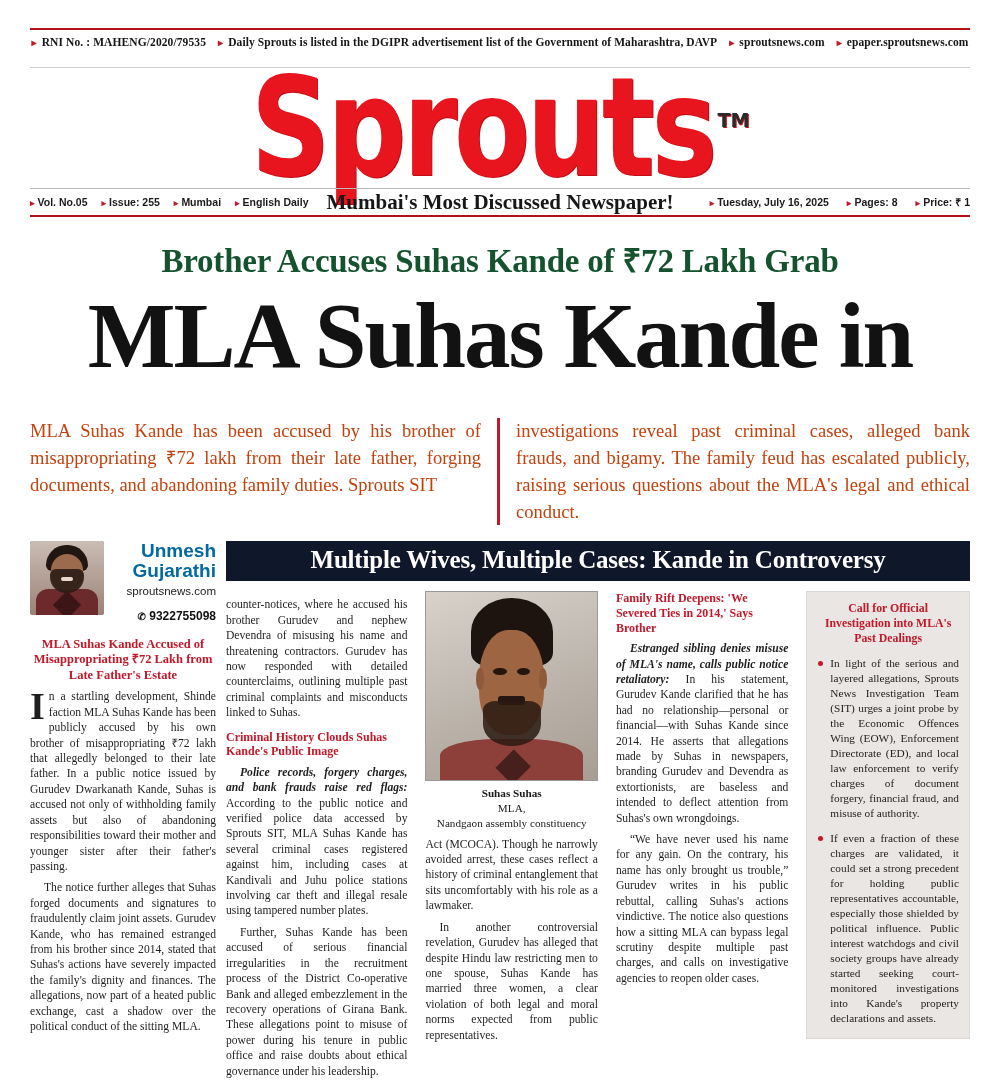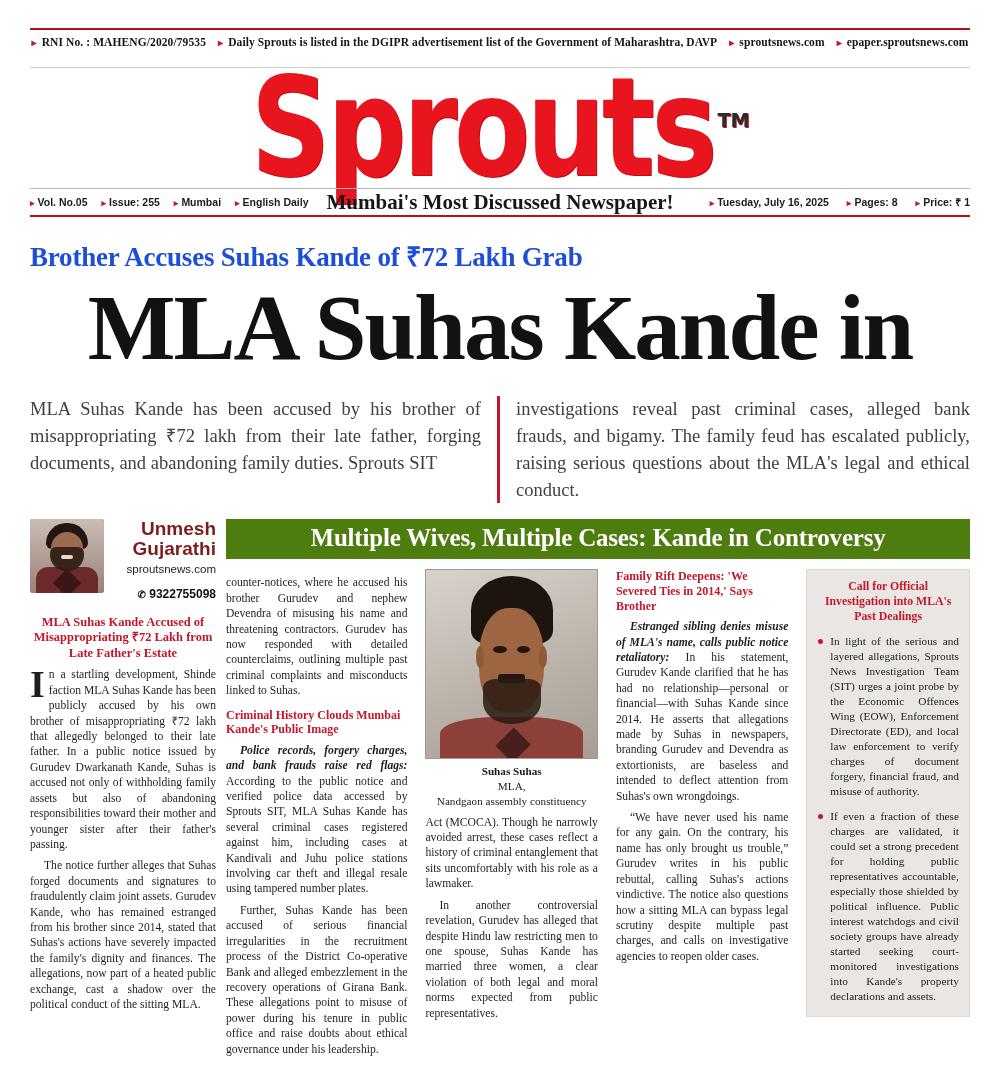--- a/index.html
+++ b/index.html
@@ -85,25 +85,25 @@
     text-align: center;
     font-family: "Liberation Serif", serif;
     font-weight: bold;
     font-size: 21px;
     color: #171717;
     pointer-events: none;
   }
 
   
   .kicker {
-    text-align: left;
-    font-family: "Liberation Serif", serif;
-    font-weight: bold;
-    font-size: 27px;
-    color: #1d4ed8;
+    text-align: center;
+    font-family: "Liberation Serif", serif;
+    font-weight: bold;
+    font-size: 33px;
+    color: #14532d;
     margin-top: 20px;
     letter-spacing: -0.2px;
   }
   .headline {
     text-align: center;
     font-family: "Liberation Serif", serif;
     font-weight: bold;
     font-size: 93px;
     line-height: 0.99;
     color: #121212;
@@ -116,25 +116,25 @@
     font-weight: bold;
     font-size: 27px;
     color: #2d2d2d;
     margin-top: 20px;
     letter-spacing: -0.2px;
   }
 
   
   .lead {
     display: flex;
-    margin-top: 22px;
+    margin-top: 36px;
     font-family: "Liberation Serif", serif;
     font-size: 18.5px;
     line-height: 1.45;
-    color: #404040;
+    color: #c2410c;
     text-align: justify;
   }
   .lead .half { width: 50%; }
   .lead .half.first { padding-right: 16px; border-right: 3px solid #c2182a; }
   .lead .half.second { padding-left: 16px; }
   .lead p { margin: 0; text-align: justify; }
 
   
   .mainwrap { display: flex; margin-top: 16px; }
   .colLeft { width: 196px; flex: 0 0 196px; padding-right: 10px; }
@@ -155,21 +155,21 @@
   .avatar .beard { position: absolute; left: 20px; top: 28px; width: 34px; height: 24px; background: #2b1d16; border-radius: 6px 6px 16px 16px; opacity: .9; }
   .avatar .mouth { position: absolute; left: 31px; top: 36px; width: 12px; height: 4px; background: #e6d7cf; border-radius: 2px; }
   .avatar .body { position: absolute; left: 6px; bottom: 0; width: 62px; height: 26px; background: #6d2a2c; border-radius: 12px 12px 0 0; }
   .avatar .collar { position: absolute; left: 27px; bottom: 0; width: 20px; height: 20px; background: #3c1517; transform: rotate(45deg); }
   .bylinetext { padding-left: 8px; flex: 1; text-align: right; }
   .bname {
     font-family: "Liberation Sans", sans-serif;
     font-weight: bold;
     font-size: 19px;
     line-height: 1.06;
-    color: #7f1d1d;
+    color: #0369a1;
   }
   .bsite {
     font-family: "Liberation Sans", sans-serif;
     font-size: 11.5px;
     color: #222;
     margin-top: 3px;
   }
   .bphone {
     font-family: "Liberation Sans", sans-serif;
     font-size: 12px;
@@ -201,21 +201,21 @@
     float: left;
     font-size: 38px;
     line-height: 0.82;
     font-weight: bold;
     padding: 2px 4px 0 0;
     font-family: "Liberation Serif", serif;
   }
 
   
   .banner {
-    background: #4d7c0f;
+    background: #0f172a;
     color: #ffffff;
     text-align: center;
     font-family: "Liberation Serif", serif;
     font-weight: bold;
     font-size: 25px;
     padding: 5px 0 7px 0;
     letter-spacing: -0.2px;
   }
   .cols4 { display: flex; margin-top: 10px; }
   .c { padding: 0 9px; }
@@ -371,21 +371,21 @@
 
     </div>
 
     <div class="colRight">
       <div class="banner">Multiple Wives, Multiple Cases: Kande in Controversy</div>
 
       <div class="cols4">
 
         <div class="c c1">
           <p class="body-text">counter-notices, where he accused his brother Gurudev and nephew Devendra of misusing his name and threatening contractors. Gurudev has now responded with detailed counterclaims, outlining multiple past criminal complaints and misconducts linked to Suhas.</p>
-          <div class="subhead-red">Criminal History Clouds Mumbai Kande's Public Image</div>
+          <div class="subhead-red">Criminal History Clouds Suhas Kande's Public Image</div>
           <p class="body-text indent"><span class="bi">Police records, forgery charges, and bank frauds raise red flags:</span> <span>According to the public notice and verified police data accessed by Sprouts SIT, MLA Suhas Kande has several criminal cases registered against him, including cases at Kandivali and Juhu police stations involving car theft and illegal resale using tampered number plates.</span></p>
           <p class="body-text indent">Further, Suhas Kande has been accused of serious financial irregularities in the recruitment process of the District Co-operative Bank and alleged embezzlement in the recovery operations of Girana Bank. These allegations point to misuse of power during his tenure in public office and raise doubts about ethical governance under his leadership.</p>
 
         </div>
 
         <div class="c c2">
           <div class="photo">
             <div class="pbg"></div>
             <div class="pshirt"></div>
             <div class="phair"></div>

